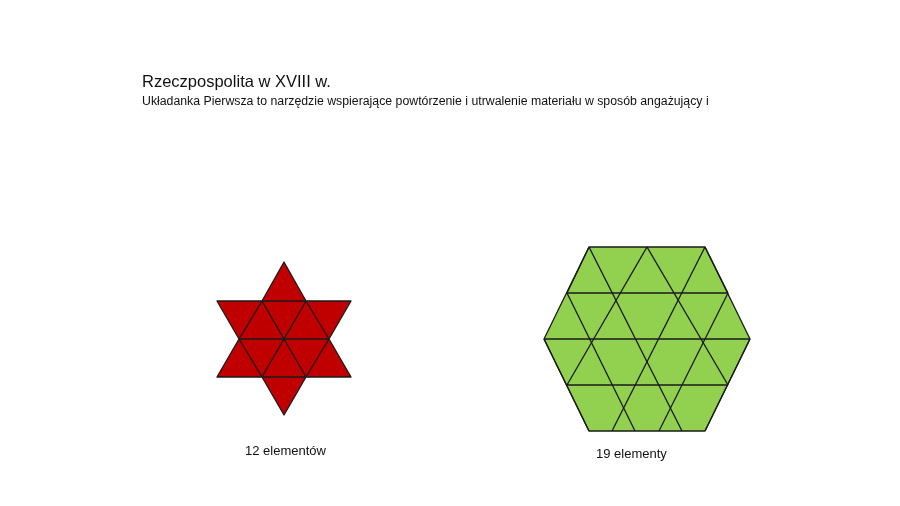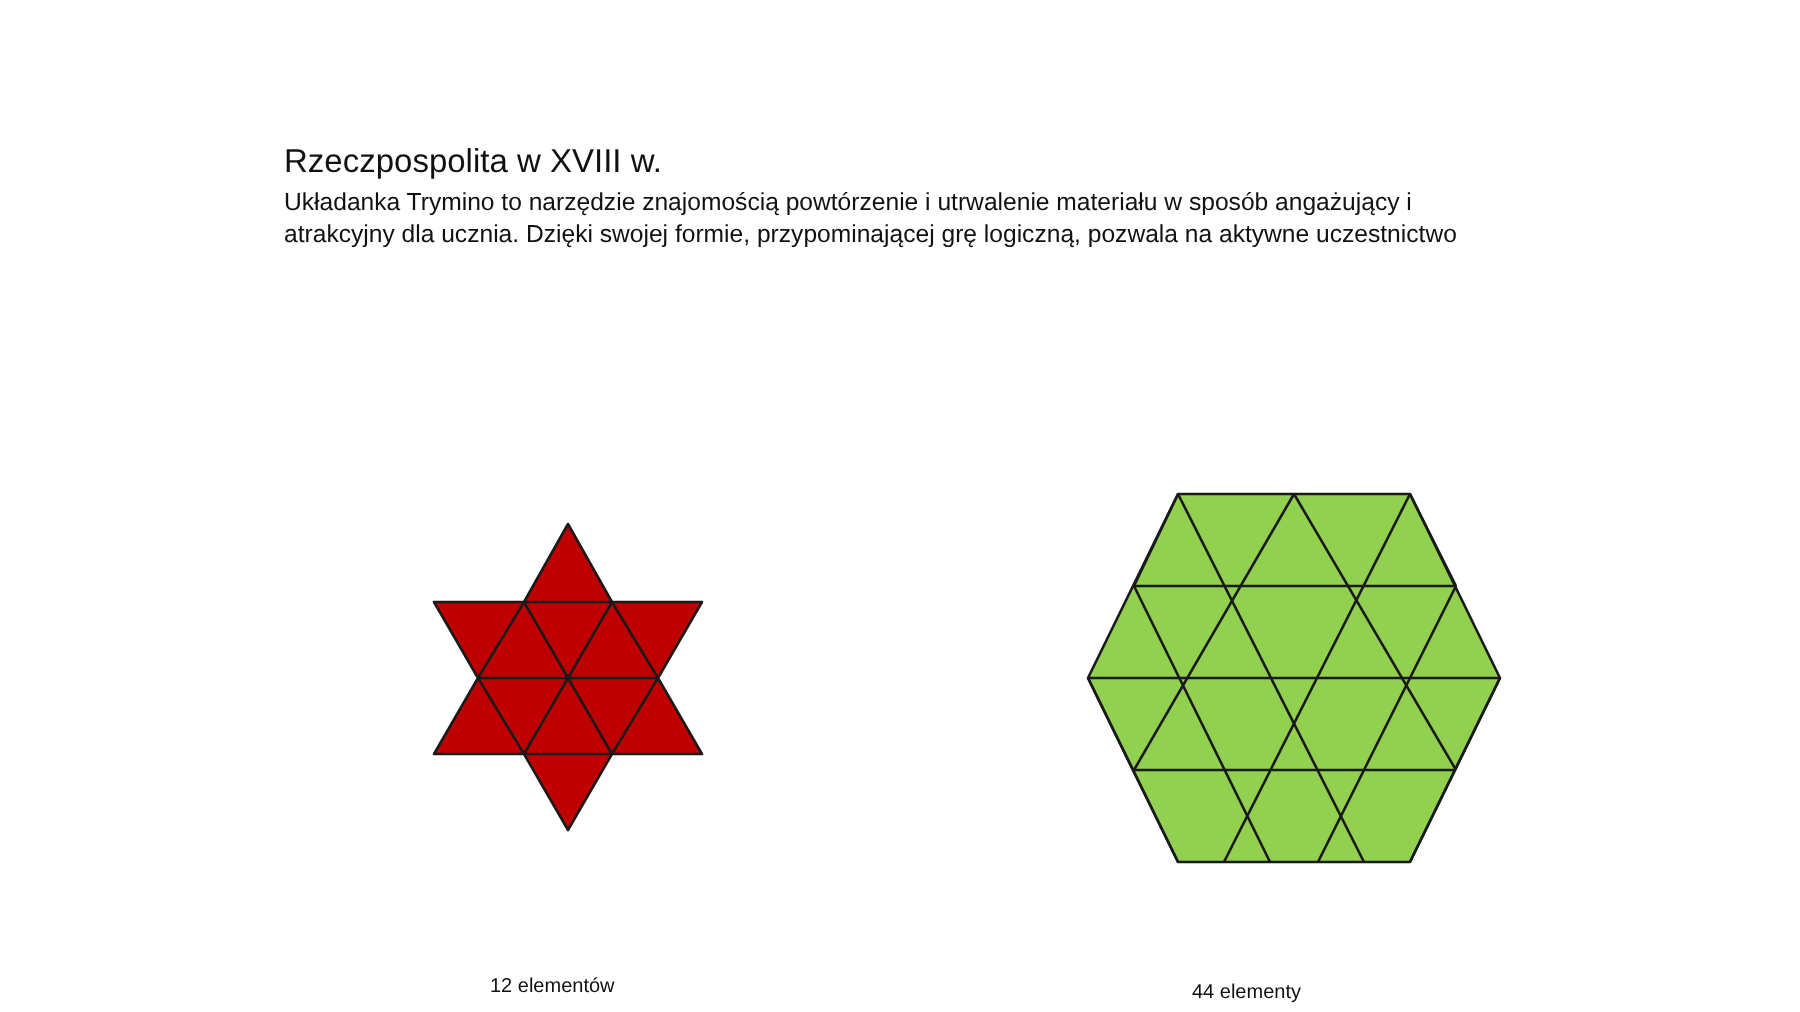--- a/index.html
+++ b/index.html
@@ -2,32 +2,31 @@
 <html><head>
 <meta charset="utf-8">
 <style>
   html, body { margin:0; padding:0; }
   body { width:900px; height:506px; background:#ffffff; position:relative; overflow:hidden;
          font-family:"Liberation Sans", "DejaVu Sans", sans-serif; color:#1a1a1a; }
   .title { position:absolute; left:142px; top:40px; font-size:16.5px; color:#111;margin-top:32px; }
   .desc { position:absolute; left:142px; top:93px; width:640px; font-size:12.3px; line-height:16.3px; color:#111; }
   .desc p { margin:0; white-space:nowrap; }
   svg.shapes { position:absolute; left:0; top:0; }
-  .caption { position:absolute; font-size:10px; color:#111;margin-top:45px; }
+  .caption { position:absolute; font-size:13px; color:#111; }
   .cap-star { left:245px; top:443px; }
   .cap-hex { left:596px; top:446px; }
 </style>
 </head>
 <body>
 
 <div class="title">Rzeczpospolita w XVIII w.</div>
 
 <div class="desc">
-  <p>Układanka Trymino to narzędzie znajomością powtórzenie i utrwalenie materiału w sposób angażujący i</p>
-  <p>atrakcyjny dla ucznia. Dzięki swojej formie, przypominającej grę logiczną, pozwala na aktywne uczestnictwo</p>
+  <p>Układanka Pierwsza to narzędzie wspierające powtórzenie i utrwalenie materiału w sposób angażujący i</p>
 </div>
 
 <svg class="shapes" width="900" height="506" viewBox="0 0 900 506">
 
   <g fill="#c00000" stroke="#1a1a1a" stroke-width="1.3" stroke-linejoin="round">
     <polygon points="284,262 306,301 351,301 329,339 351,377 306,377 284,415 262,377 217,377 239,339 217,301 262,301"></polygon>
 
     <line x1="262" y1="301" x2="306" y2="301"></line>
     <line x1="239" y1="339" x2="329" y2="339"></line>
     <line x1="262" y1="377" x2="306" y2="377"></line>
@@ -54,13 +53,13 @@
 
     <line x1="705" y1="247" x2="612" y2="431"></line>
     <line x1="647" y1="247" x2="567" y2="385"></line>
     <line x1="728" y1="293" x2="659" y2="431"></line>
     <line x1="750" y1="339" x2="705" y2="431"></line>
     <line x1="589" y1="247" x2="567" y2="293"></line>
   </g>
 </svg>
 
 <div class="caption cap-star">12 elementów</div>
-<div class="caption cap-hex">44 elementy</div>
+<div class="caption cap-hex">19 elementy</div>
 
 </body></html>

